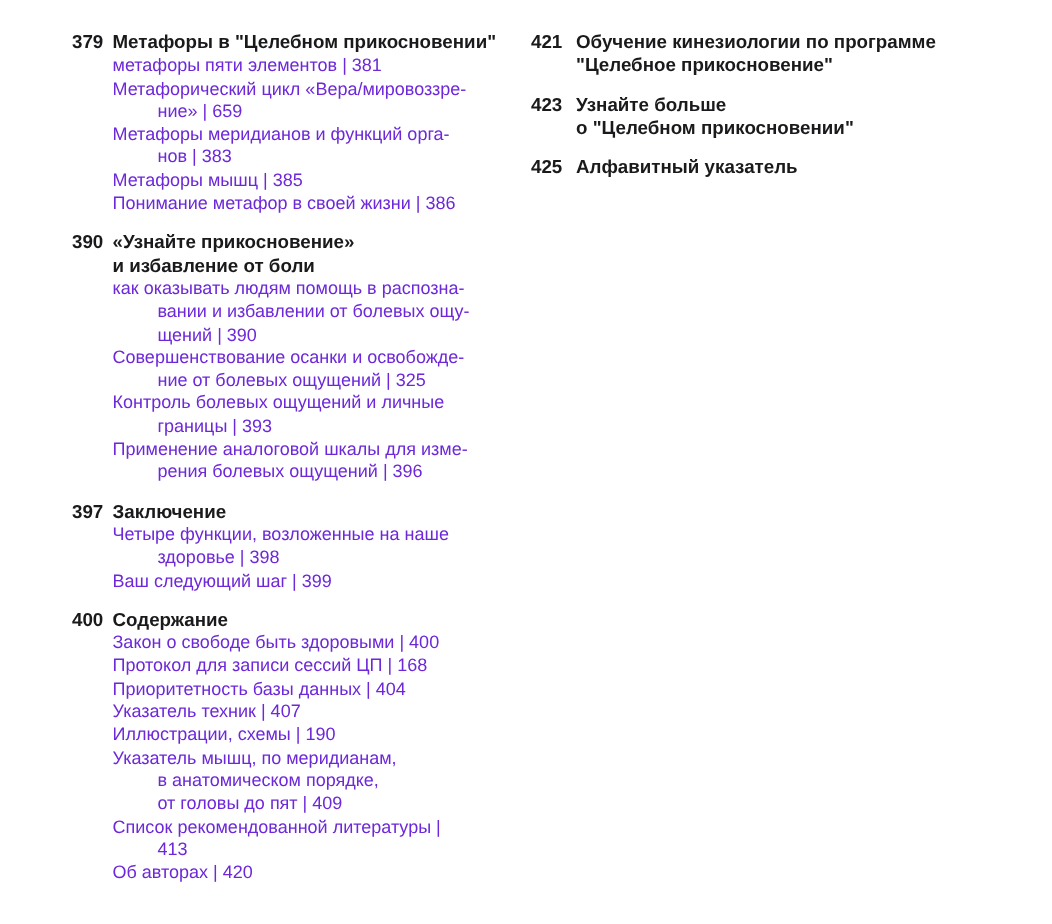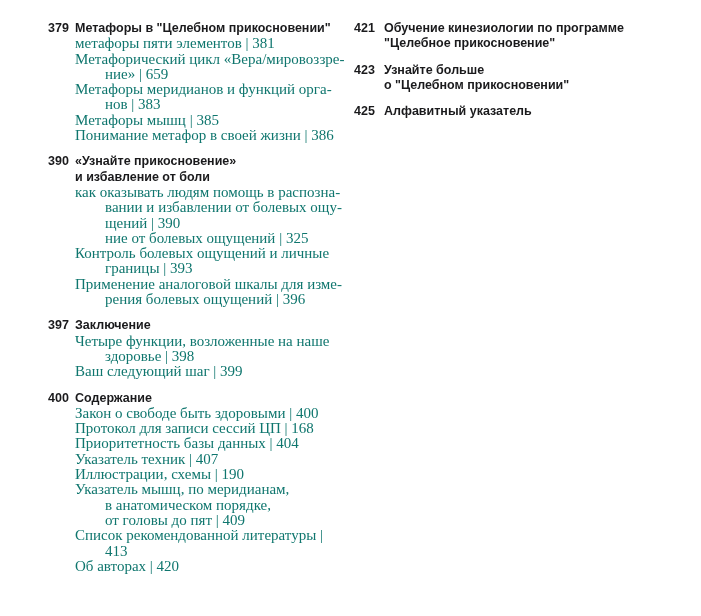--- a/index.html
+++ b/index.html
@@ -34,24 +34,24 @@
   .title .t-line {
     font-family: "Liberation Sans", sans-serif;
     font-weight: bold;
     font-size: 12.5px;
     line-height: 15.3px;
     color: #1a1a1c;
     white-space: nowrap;
   }
 
   .item .e-line {
-    font-family: Liberation Serif, serif;
-    font-size: 15px;
+    font-family: Liberation Sans, sans-serif;
+    font-size: 12px;
     line-height: 15.3px;
-    color: #0f766e;
+    color: #6d28d9;
     white-space: nowrap;
   }
   .item .e-line.cont { padding-left: 30px; }
 </style>
 </head>
 <body>
 
 <div class="page">
   <div class="col" id="col-left">
       <div class="section">
@@ -85,20 +85,21 @@
           <div class="title">
             <div class="t-line">«Узнайте прикосновение»</div>
             <div class="t-line">и избавление от боли</div>
           </div>
           <div class="item">
             <div class="e-line">как оказывать людям помощь в распозна-</div>
             <div class="e-line cont">вании и избавлении от болевых ощу-</div>
             <div class="e-line cont">щений | 390</div>
           </div>
           <div class="item">
+            <div class="e-line">Совершенствование осанки и освобожде-</div>
             <div class="e-line cont">ние от болевых ощущений | 325</div>
           </div>
           <div class="item">
             <div class="e-line">Контроль болевых ощущений и личные</div>
             <div class="e-line cont">границы | 393</div>
           </div>
           <div class="item">
             <div class="e-line">Применение аналоговой шкалы для изме-</div>
             <div class="e-line cont">рения болевых ощущений | 396</div>
           </div>

